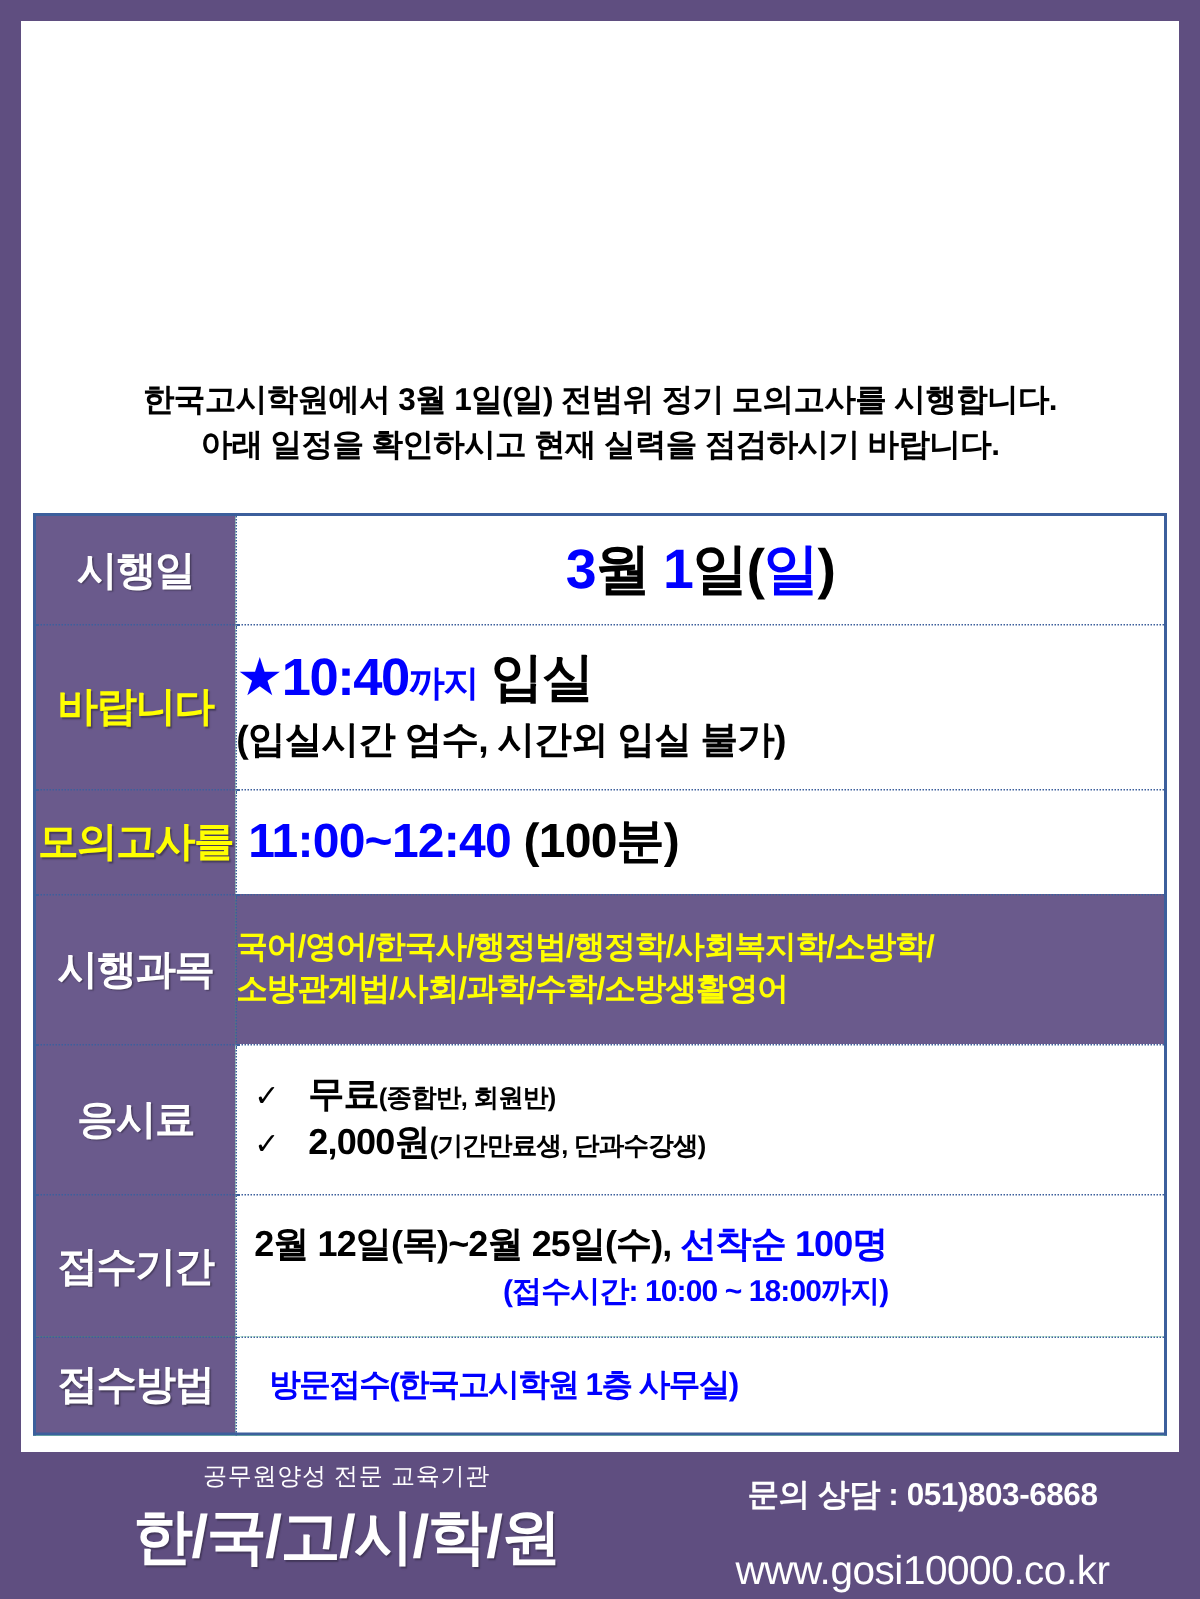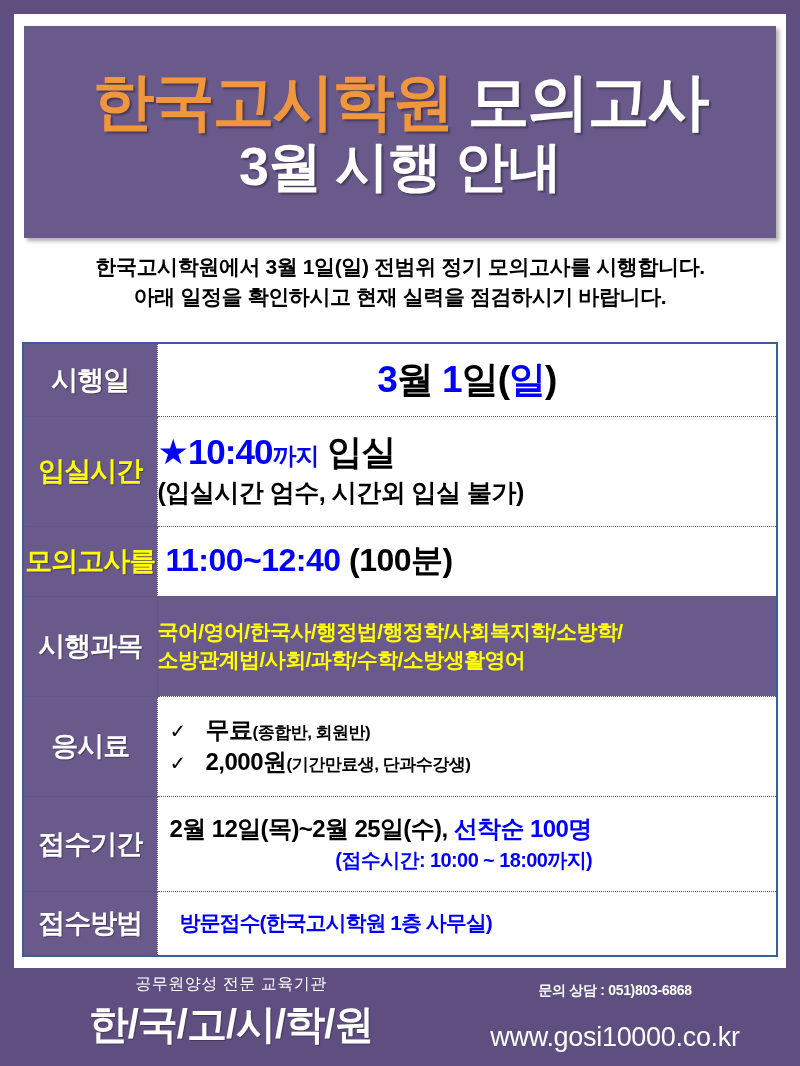--- a/index.html
+++ b/index.html
@@ -169,64 +169,58 @@
   }
   #footer-right {
     position: absolute;
     left: 440px;
     top: 14px;
     width: 350px;
     text-align: center;
   }
   .foot-tel {
     color: #ffffff;
-    font-size: 14px;
+    font-size: 21px;
     font-weight: bold;
     letter-spacing: -0.3px;
     margin-bottom: 22px;
     white-space: nowrap;
   }
   .foot-url {
     color: #ffffff;
     font-size: 27px;
     letter-spacing: -0.3px;
     white-space: nowrap;
   }
 </style>
 </head>
 <body>
 
 <div id="poster">
 
   <div id="page-white"></div>
 
-  <div id="header-banner">
-    <div class="title-line1">
-      <span class="t-org">한국고시학원</span><span class="t-mock"> 모의고사</span>
-    </div>
-    <div class="title-line2">3월 시행 안내</div>
-  </div>
 
   <div id="intro">
     <div>한국고시학원에서 3월 1일(일) 전범위 정기 모의고사를 시행합니다.</div>
     <div>아래 일정을 확인하시고 현재 실력을 점검하시기 바랍니다.</div>
   </div>
 
   <table id="info-table">
     <tbody>
 
       <tr>
         <td class="label-cell" style="height:73px;">시행일</td>
         <td class="value-cell">
           <div class="row-date"><span class="blue">3</span><span class="black">월 </span><span class="blue">1</span><span class="black">일(</span><span class="blue">일</span><span class="black">)</span></div>
         </td>
       </tr>
 
       <tr>
-        <td class="label-cell yellow" style="height:110px;">입실시간</td>
+        <td class="label-cell yellow" style="height:110px;">바랍니다</td>
         <td class="value-cell">
           <div class="row-entry-main"><span class="blue">★</span><span class="blue">10:40</span><span class="blue small-suffix">까지</span><span class="black"> 입실</span></div>
           <div class="row-entry-sub black">(입실시간 엄수, 시간외 입실 불가)</div>
         </td>
       </tr>
 
       <tr>
         <td class="label-cell yellow" style="height:70px;">모의고사를</td>
         <td class="value-cell">
           <div class="row-examtime"><span class="blue">11:00~12:40</span><span class="black"> (100분)</span></div>

